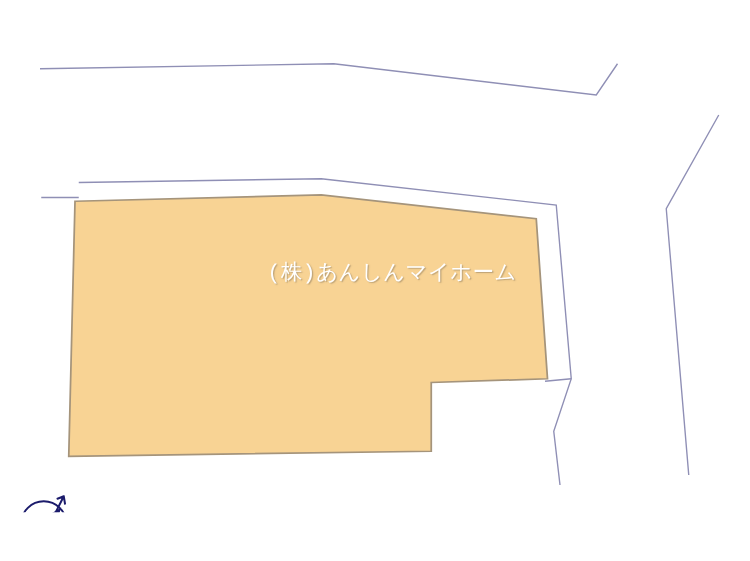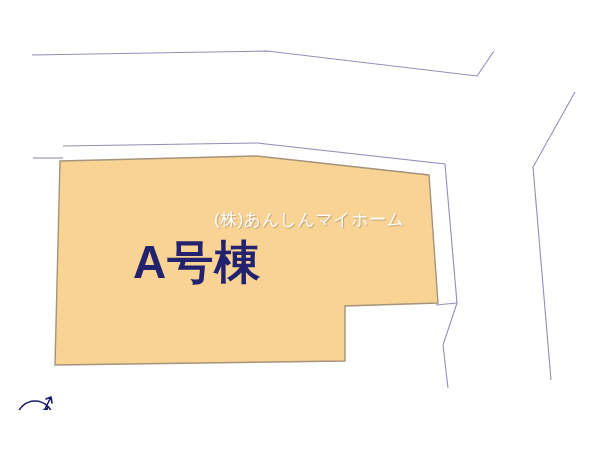--- a/index.html
+++ b/index.html
@@ -2,21 +2,21 @@
 <html><head>
 <meta charset="utf-8">
 <style>
   html, body { margin: 0; padding: 0; background: #ffffff; }
   .canvas {
     position: relative;
     width: 600px;
     height: 410px;
     background: #ffffff;
     overflow: hidden;
-    font-family: Liberation Sans, sans-serif;
+    font-family: Liberation Mono, monospace;
   }
   .plan-svg {
     position: absolute;
     left: 0; top: 0;
     width: 600px; height: 449px;
   }
   .watermark {
     position: absolute;
     left: 214px;
     top: 211px;
@@ -58,21 +58,20 @@
       <polygon points="60,161 257,156 429,175 438,303 345,306 345,361 55,365" fill="#f8d394" stroke="#a5947b" stroke-width="1.4"></polygon>
       <polyline points="32,55 267,51 477,76 494,51" fill="none" stroke="#8f8fb5" stroke-width="1.1" stroke-linejoin="miter"></polyline>
       <polyline points="575,92 533,167 551,380" fill="none" stroke="#8f8fb5" stroke-width="1.1" stroke-linejoin="miter"></polyline>
       <polyline points="33,158 63,158" fill="none" stroke="#8f8fb5" stroke-width="1.1" stroke-linejoin="miter"></polyline>
       <polyline points="63,146 257,143 445,164 457,303 443,345 448,388" fill="none" stroke="#8f8fb5" stroke-width="1.1" stroke-linejoin="miter"></polyline>
       <polyline points="436,305 457,303" fill="none" stroke="#8f8fb5" stroke-width="1.1" stroke-linejoin="miter"></polyline>
     </svg>
 
   <div class="watermark" style="color: rgb(255, 255, 255);">(株)あんしんマイホーム</div>
 
-  <div class="plot-label" style="color: rgb(34, 34, 110);">A号棟</div>
 
   <svg class="compass" viewBox="0 0 50 54" xmlns="http://www.w3.org/2000/svg" style="color: rgb(27, 27, 107);">
     <circle cx="26" cy="28" r="18" fill="none" stroke="currentColor" stroke-width="1.6"></circle>
     <path d="M40,15 L10,33 L17,35 L6,45 L19,39 L17,47 L27,37 L34,34 Z" fill="currentColor"></path>
     <path d="M36,18 L42,6 M42,6 L37,8 M42,6 L43,12" fill="none" stroke="currentColor" stroke-width="1.6" stroke-linecap="round"></path>
   </svg>
 
 </div>
 
 </body></html>

